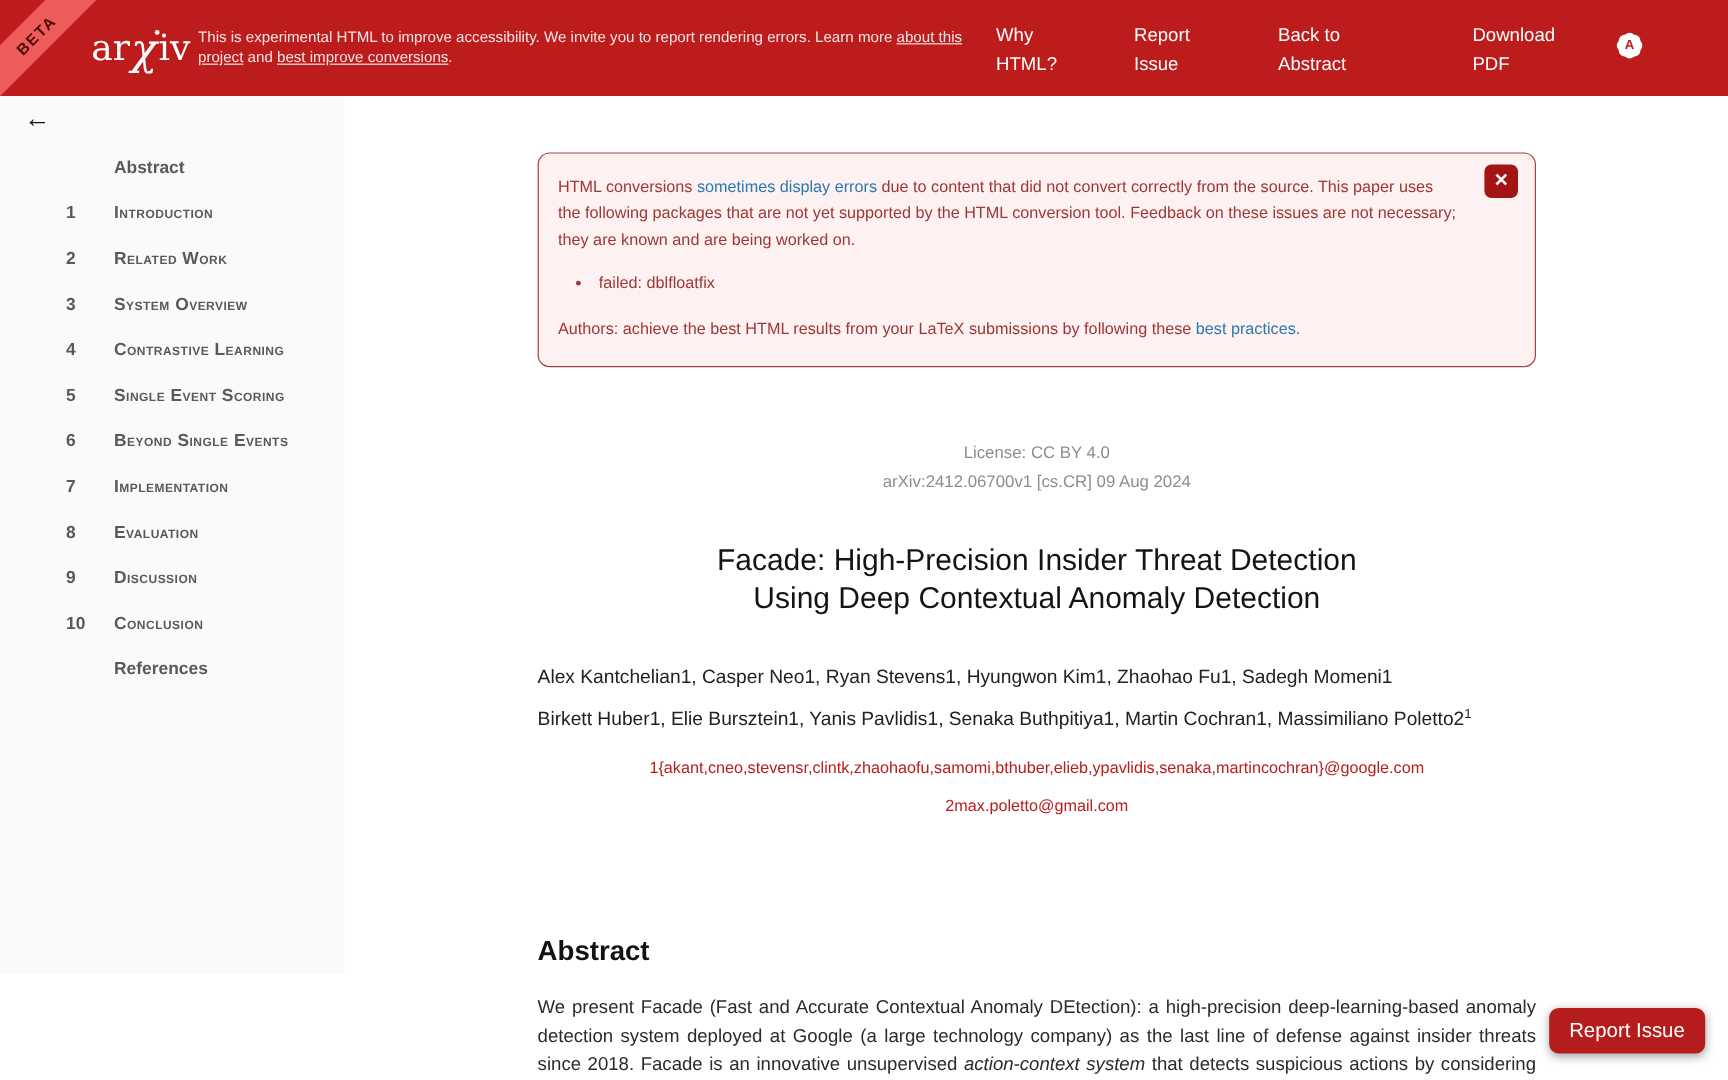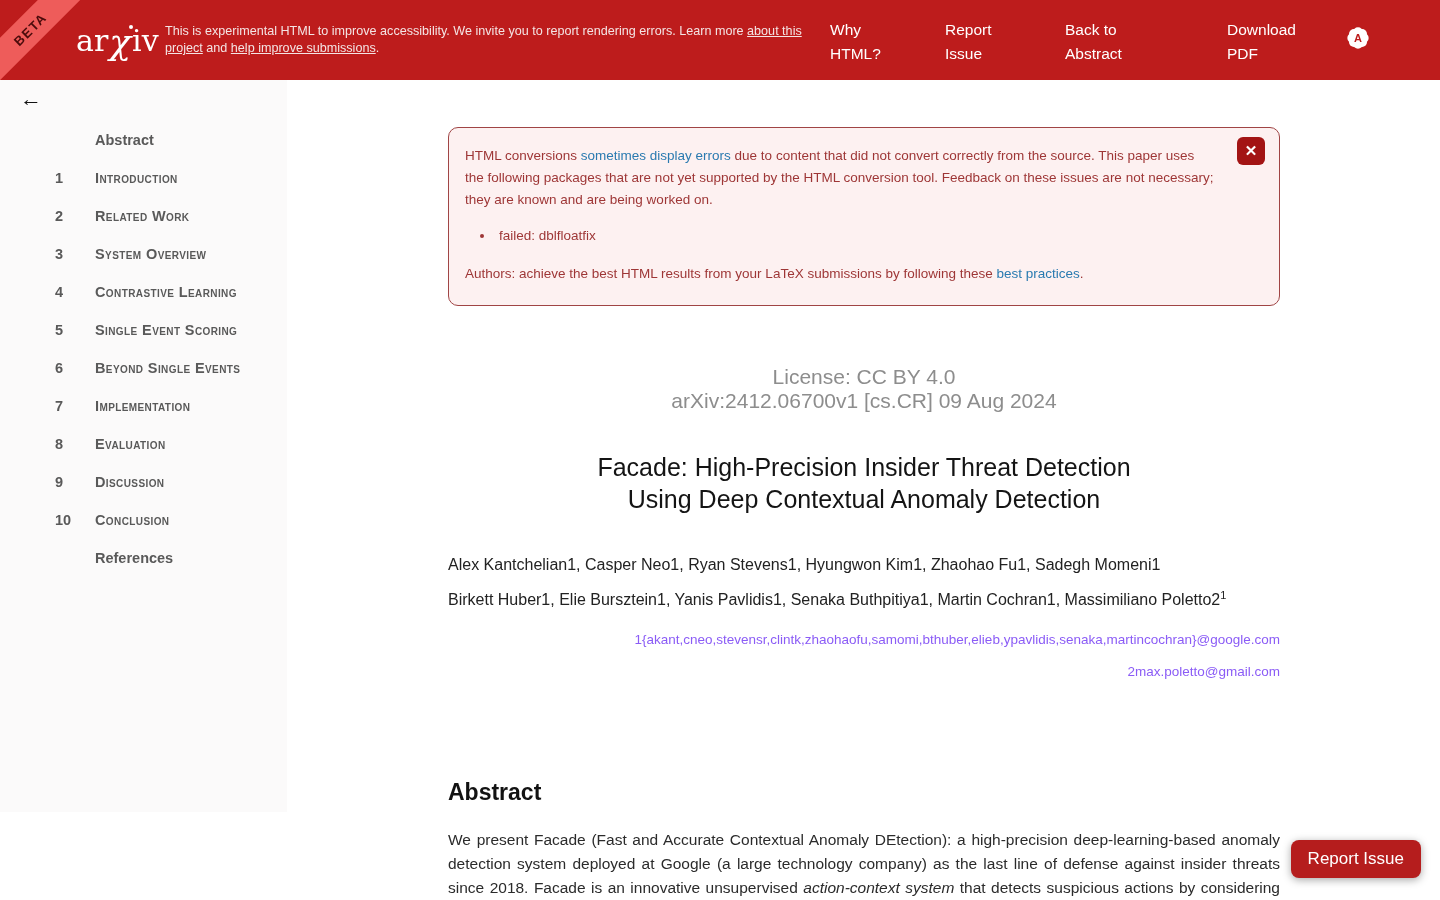--- a/index.html
+++ b/index.html
@@ -54,26 +54,26 @@
              background:#fdf1f1; border:1.5px solid #a04545; border-radius:10px;
              padding:17px 64px 20px 16px; color:#9e3636; font-size:13.5px; line-height:22px; }
   .warnbox a { color:#2a7ab0; cursor:pointer;text-align:right; }
   .warnbox ul { margin:14px 0 16px 30px; }
   .warnbox li { padding-left:4px; }
   .warn-close { position:absolute; top:9px; right:14px; width:28px; height:28px;
                 background:#a31414; border-radius:6px; color:#fff; font-size:15px;
                 display:flex; align-items:center; justify-content:center;
                 cursor:pointer; font-weight:bold; }
 
-  .meta { margin-top:59px; text-align:center; color:#8d8d8d; font-size:21px; line-height:24px; }
+  .meta { margin-top:59px; text-align:center; color:#8d8d8d; font-size:14px; line-height:24px; }
   .title { margin-top:38px; text-align:center; color:#141414; font-size:25px;
            line-height:32px; font-weight:400; }
   .authors { margin-top:34px; color:#222; font-size:16px; line-height:31px; }
   .authors sup { font-size:11px; }
-  .emails { text-align:right; color:#8b5cf6; font-size:13.5px; }
+  .emails { text-align:center; color:#b91c1c; font-size:13.5px; }
   .email1 { margin-top:17px; }
   .email2 { margin-top:17px; }
 
   .abs-heading { margin-top:100px; font-size:23px; font-weight:bold; color:#121212; }
   .abs-text { margin-top:22px; font-size:15.5px; line-height:24px; color:#2b2b2b;
               text-align:justify; text-align-last:justify; }
   .abs-text .it { font-style:italic; }
 
   
   .report-btn { position:absolute; right:19px; bottom:22px; background:#b51d1d;
@@ -88,21 +88,21 @@
   <div class="header">
     <div class="beta-ribbon">
       <span>BETA</span>
     </div>
     <div class="logo">
       <span>ar</span>
         <span class="chi">χ</span>
         <span>iv</span>
     </div>
     <div class="hdr-notice">
-      <span>This is experimental HTML to improve accessibility. We invite you to report rendering errors. Learn more </span><a>about this project</a><span> and </span><a>help improve submissions</a><span>.</span>
+      <span>This is experimental HTML to improve accessibility. We invite you to report rendering errors. Learn more </span><a>about this project</a><span> and </span><a>best improve conversions</a><span>.</span>
     </div>
     <div class="hdr-nav-item nav-why">Why HTML?</div>
     <div class="hdr-nav-item nav-report">Report Issue</div>
     <div class="hdr-nav-item nav-back">Back to Abstract</div>
     <div class="hdr-nav-item nav-download">Download PDF</div>
     <div class="gear">
       <div class="sq"></div>
       <div class="sq r45"></div>
       <div class="a">A</div>
     </div>

